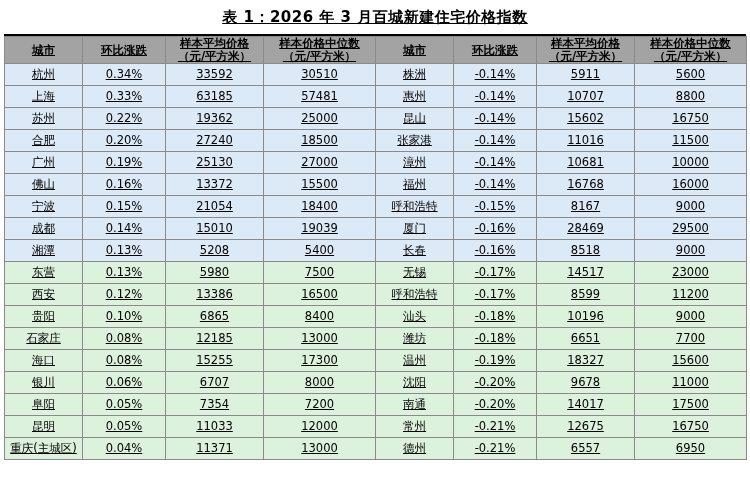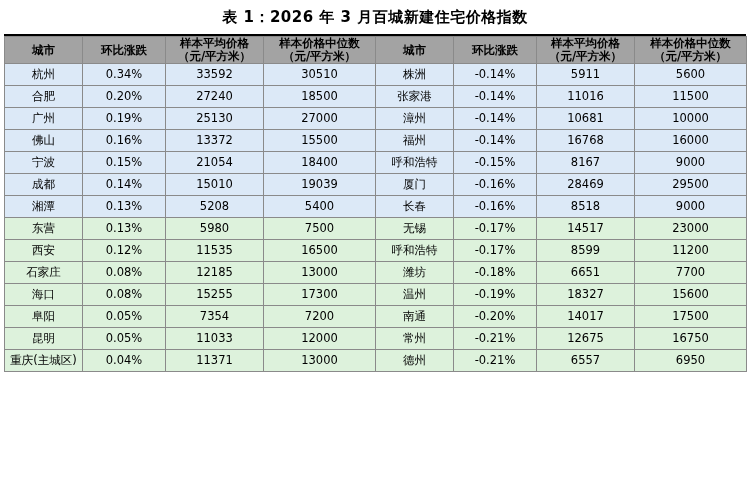--- a/index.html
+++ b/index.html
@@ -12,20 +12,21 @@
     height: 499px;
     font-family: "DejaVu Sans", "Liberation Sans", sans-serif;
     color: #000000;
     overflow: hidden;
   }
   .page {
     width: 750px;
     height: 499px;
     position: relative;
     box-sizing: border-box;
+    text-decoration: underline;
   }
   .title {
     text-align: center;
     font-size: 15px;
     font-weight: bold;
     letter-spacing: 0.5px;
     padding: 8px 0 7px 0;
     color: #000;
   }
   .rule {
@@ -114,20 +115,40 @@
           <td class="city">杭州</td>
           <td>0.34%</td>
           <td>33592</td>
           <td>30510</td>
           <td class="city">株洲</td>
           <td>-0.14%</td>
           <td>5911</td>
           <td>5600</td>
         </tr>
         <tr class="band-blue">
+          <td class="city">上海</td>
+          <td>0.33%</td>
+          <td>63185</td>
+          <td>57481</td>
+          <td class="city">惠州</td>
+          <td>-0.14%</td>
+          <td>10707</td>
+          <td>8800</td>
+        </tr>
+        <tr class="band-blue">
+          <td class="city">苏州</td>
+          <td>0.22%</td>
+          <td>19362</td>
+          <td>25000</td>
+          <td class="city">昆山</td>
+          <td>-0.14%</td>
+          <td>15602</td>
+          <td>16750</td>
+        </tr>
+        <tr class="band-blue">
           <td class="city">合肥</td>
           <td>0.20%</td>
           <td>27240</td>
           <td>18500</td>
           <td class="city">张家港</td>
           <td>-0.14%</td>
           <td>11016</td>
           <td>11500</td>
         </tr>
         <tr class="band-blue">
@@ -186,26 +207,36 @@
           <td>5980</td>
           <td>7500</td>
           <td class="city">无锡</td>
           <td>-0.17%</td>
           <td>14517</td>
           <td>23000</td>
         </tr>
         <tr class="band-green">
           <td class="city">西安</td>
           <td>0.12%</td>
-          <td>11535</td>
+          <td>13386</td>
           <td>16500</td>
           <td class="city">呼和浩特</td>
           <td>-0.17%</td>
           <td>8599</td>
           <td>11200</td>
+        </tr>
+        <tr class="band-green">
+          <td class="city">贵阳</td>
+          <td>0.10%</td>
+          <td>6865</td>
+          <td>8400</td>
+          <td class="city">汕头</td>
+          <td>-0.18%</td>
+          <td>10196</td>
+          <td>9000</td>
         </tr>
         <tr class="band-green">
           <td class="city">石家庄</td>
           <td>0.08%</td>
           <td>12185</td>
           <td>13000</td>
           <td class="city">潍坊</td>
           <td>-0.18%</td>
           <td>6651</td>
           <td>7700</td>
@@ -214,20 +245,30 @@
           <td class="city">海口</td>
           <td>0.08%</td>
           <td>15255</td>
           <td>17300</td>
           <td class="city">温州</td>
           <td>-0.19%</td>
           <td>18327</td>
           <td>15600</td>
         </tr>
         <tr class="band-green">
+          <td class="city">银川</td>
+          <td>0.06%</td>
+          <td>6707</td>
+          <td>8000</td>
+          <td class="city">沈阳</td>
+          <td>-0.20%</td>
+          <td>9678</td>
+          <td>11000</td>
+        </tr>
+        <tr class="band-green">
           <td class="city">阜阳</td>
           <td>0.05%</td>
           <td>7354</td>
           <td>7200</td>
           <td class="city">南通</td>
           <td>-0.20%</td>
           <td>14017</td>
           <td>17500</td>
         </tr>
         <tr class="band-green">

